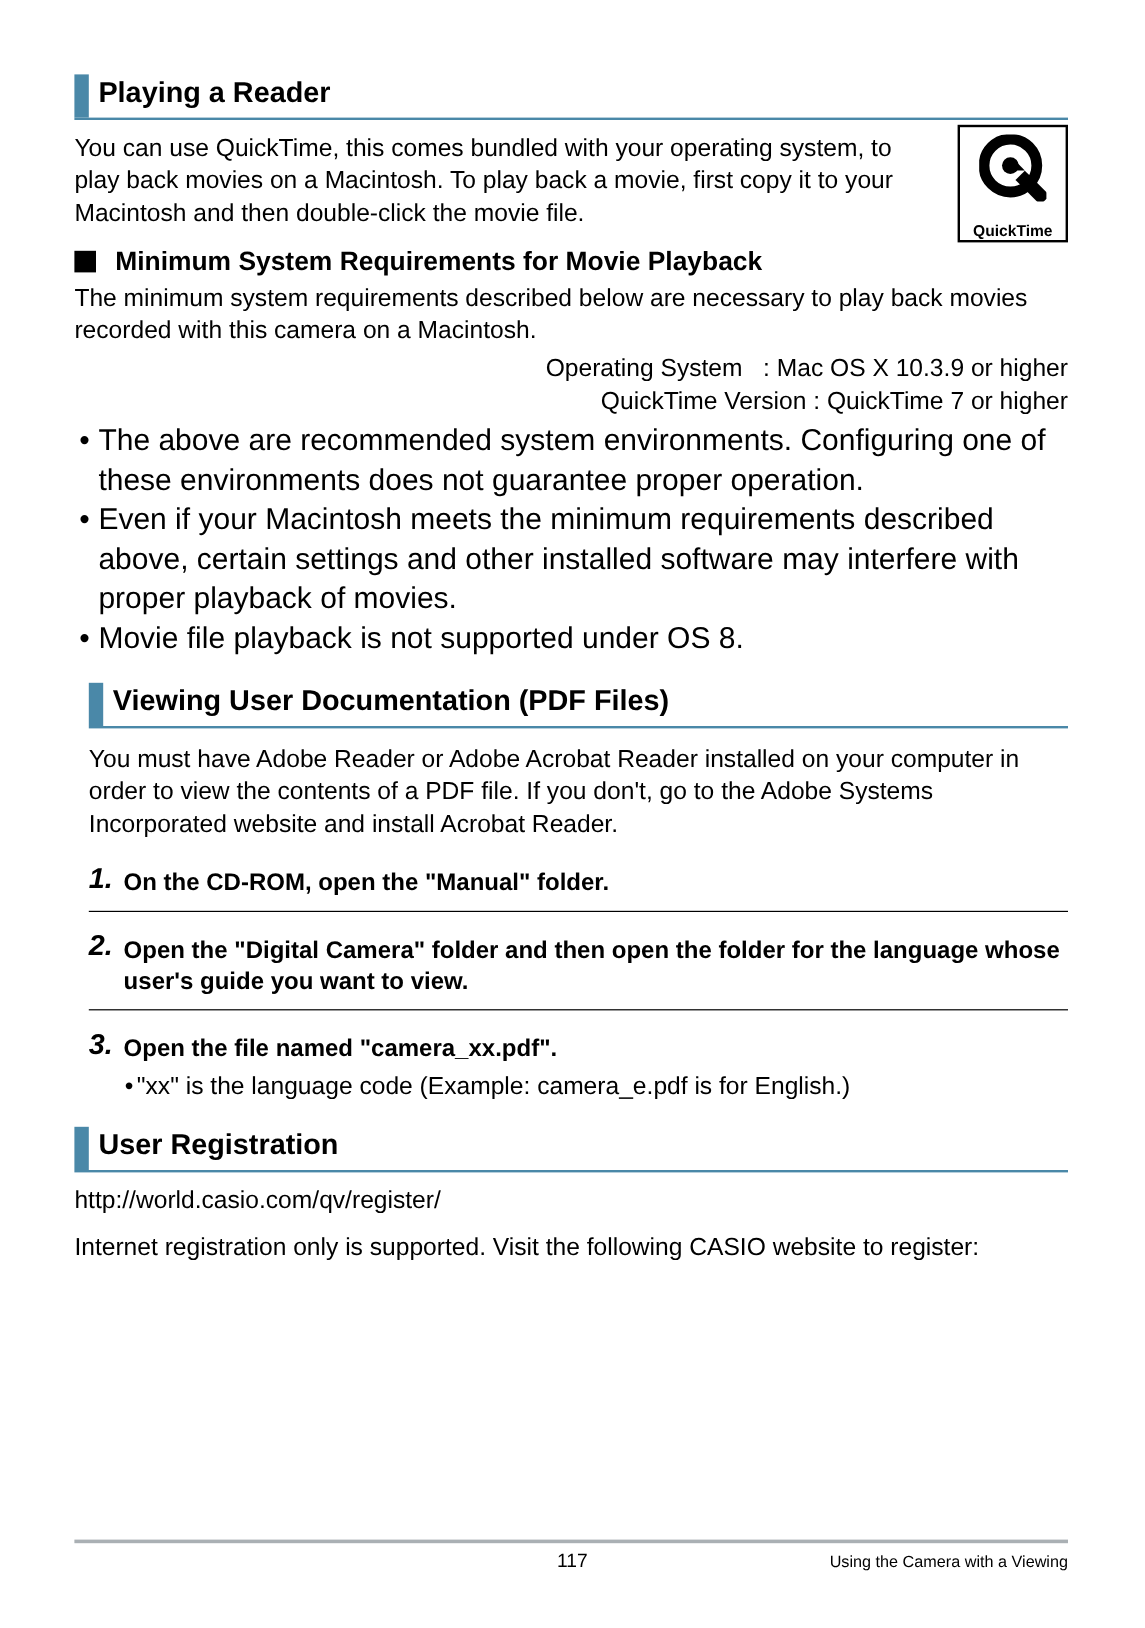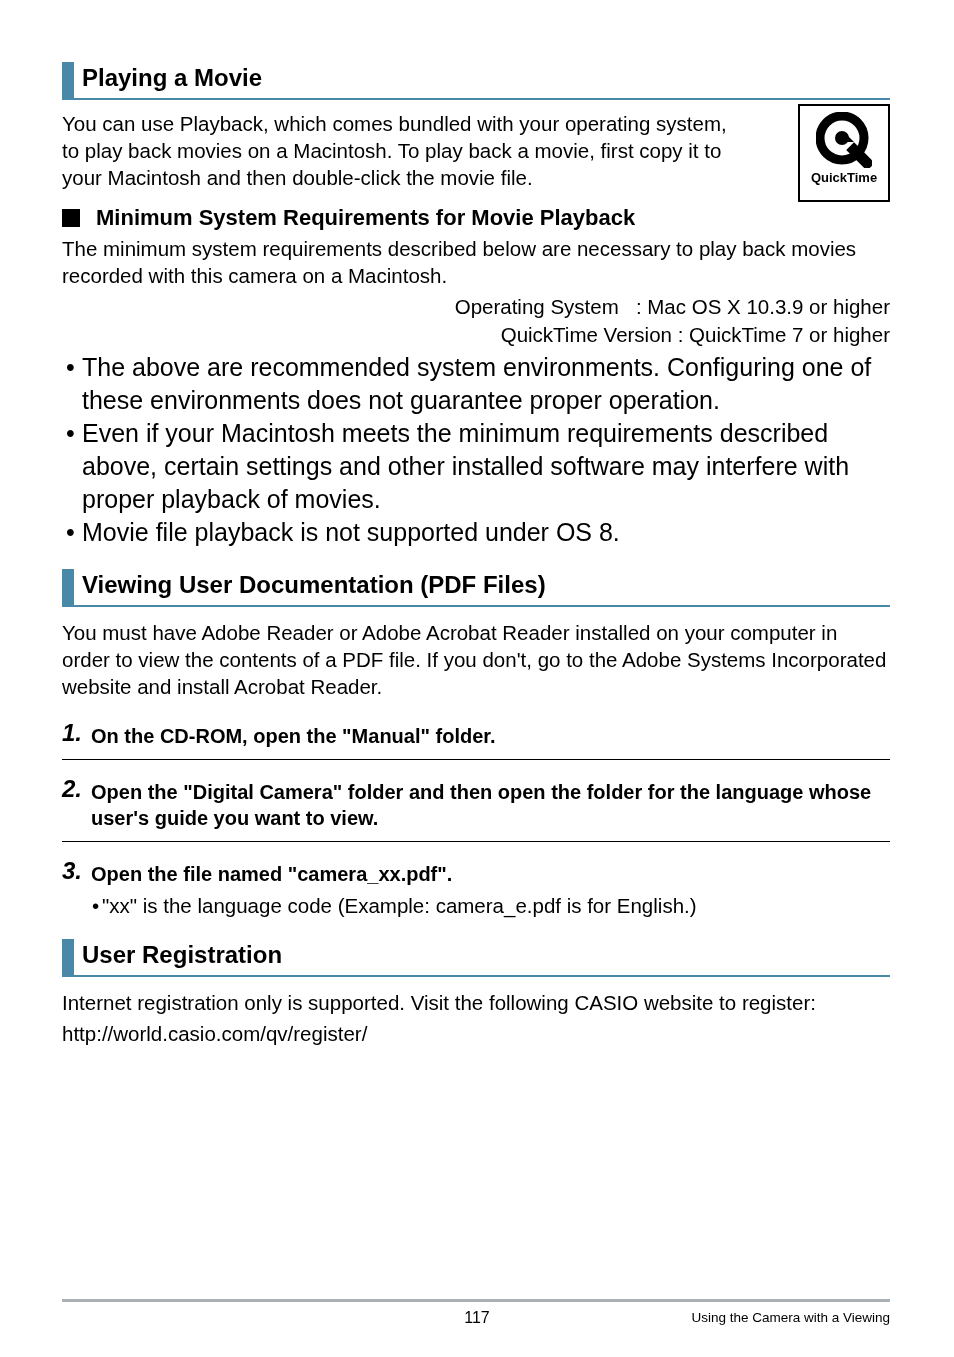--- a/index.html
+++ b/index.html
@@ -79,21 +79,21 @@
   .quicktime-box {
     position: absolute;
     top: 104px;
     right: 64px;
     width: 92px;
     height: 98px;
     border: 2px solid #000;
     display: flex;
     flex-direction: column;
     align-items: center;
-    justify-content: flex-start;
+    justify-content: space-between;
     background: #fff;
     padding-top: 6px;
   }
   .qt-label {
     font-size: 13px;
     font-weight: bold;
     margin-top: 2px;
   }
   .step {
     display: flex;
@@ -133,21 +133,21 @@
     margin: 10px 0 0 0;
   }
   .section-block {
     margin-top: 26px;
   }
   .intro-para {
     max-width: 686px;
   }
   .footer {
     position: absolute;
-    bottom: 32px;
+    bottom: 48px;
     left: 0;
     right: 0;
     padding: 0 64px 0 62px;
   }
   .footer-line {
     height: 3px;
     background: #aab0b4;
     margin-bottom: 8px;
   }
   .footer-row {
@@ -160,34 +160,34 @@
   .footer-page {
     position: absolute;
     left: 50%;
     transform: translateX(-50%);
     font-size: 16px;
   }
   .footer-right {
     margin-left: auto;
     font-size: 13.5px;
   }
-  .viewing-block { margin-top: 20px; }
+  .viewing-block { margin-top: 20px; margin-left: 12px; }
   .reg-block { margin-top: 20px; }
 </style>
 </head>
 <body>
 
 <div class="page">
 
   <div class="section-header">
     <div class="section-bar"></div>
-    <div class="section-title">Playing a Movie</div>
-  </div>
-
-  <p class="body-text intro-para">You can use Playback, which comes bundled with your operating system, to play back movies on a Macintosh. To play back a movie, first copy it to your Macintosh and then double-click the movie file.</p>
+    <div class="section-title">Playing a Reader</div>
+  </div>
+
+  <p class="body-text intro-para">You can use QuickTime, this comes bundled with your operating system, to play back movies on a Macintosh. To play back a movie, first copy it to your Macintosh and then double-click the movie file.</p>
 
   <div class="quicktime-box">
     <svg width="56" height="56" viewBox="0 0 56 56">
       <circle cx="26" cy="26" r="22" fill="none" stroke="#000" stroke-width="9"></circle>
       <path d="M 38 38 L 51 51" stroke="#000" stroke-width="11" stroke-linecap="square"></path>
       <circle cx="26" cy="26" r="7" fill="#000"></circle>
       <path d="M 30 22 L 38 30 L 30 30 Z" fill="#000"></path>
     </svg>
     <div class="qt-label">QuickTime</div>
   </div>
@@ -236,22 +236,22 @@
       <div class="step-body">Open the file named "camera_xx.pdf".</div>
     </div>
     <div class="step-note">"xx" is the language code (Example: camera_e.pdf is for English.)</div>
   </div>
 
   <div class="section-block reg-block">
     <div class="section-header">
       <div class="section-bar"></div>
       <div class="section-title">User Registration</div>
     </div>
+    <p class="body-text">http://world.casio.com/qv/register/</p>
     <p class="body-text" style="margin-top:12px;">Internet registration only is supported. Visit the following CASIO website to register:</p>
-    <p class="body-text">http://world.casio.com/qv/register/</p>
   </div>
 
 </div>
 
 <div class="footer">
   <div class="footer-line"></div>
   <div class="footer-row">
     <span class="footer-page">117</span>
     <span class="footer-right">Using the Camera with a Viewing</span>
   </div>

